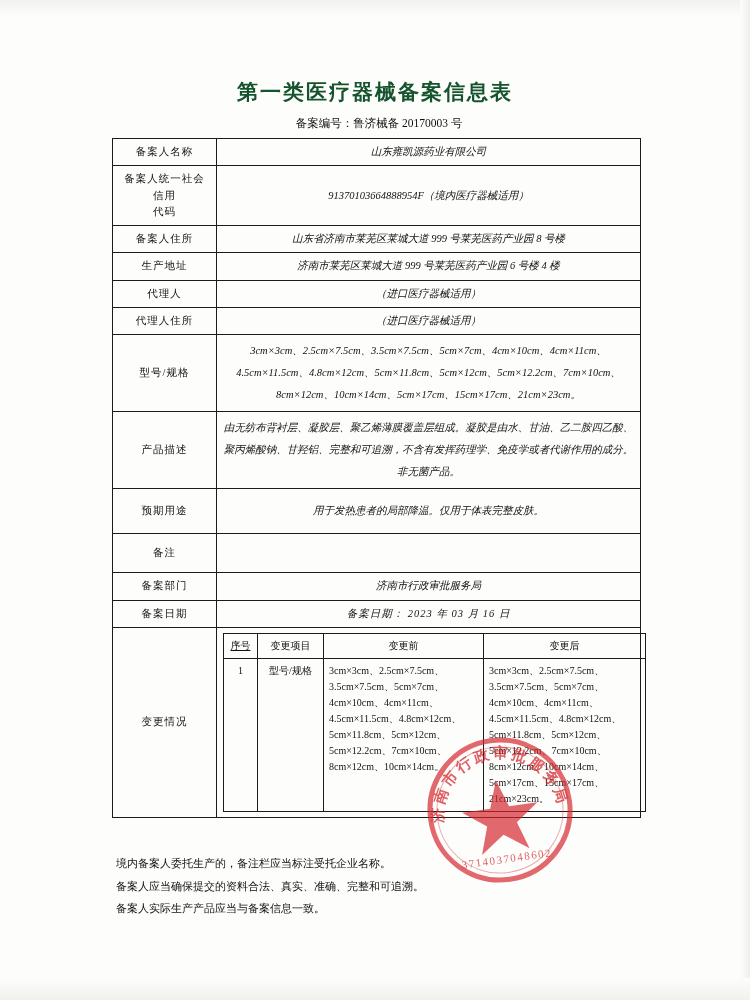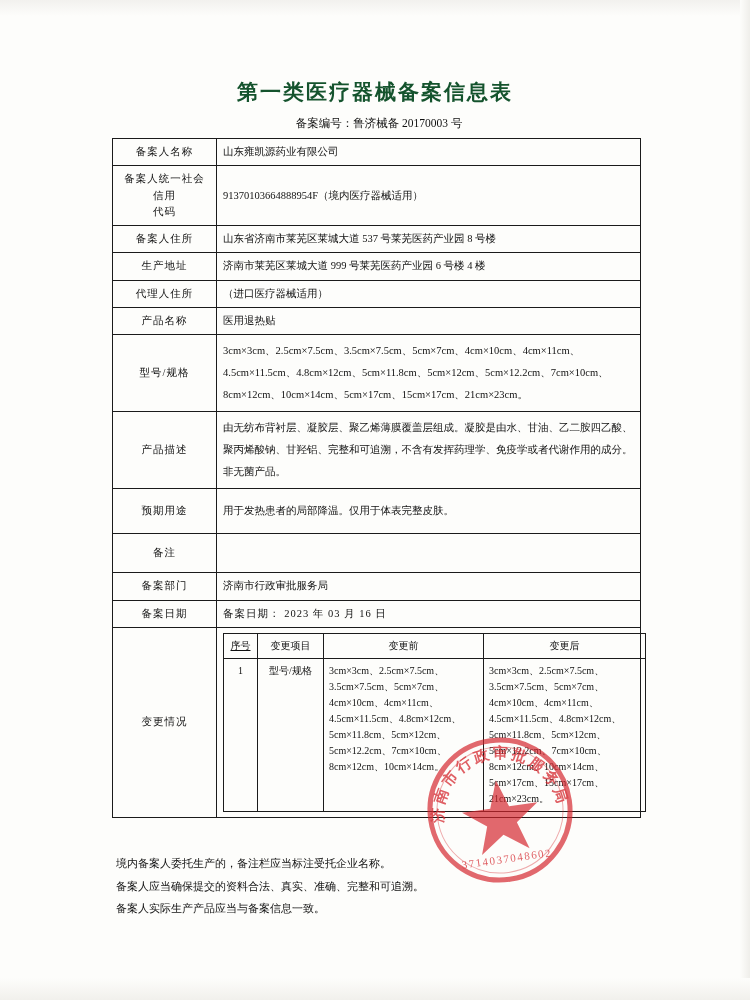--- a/index.html
+++ b/index.html
@@ -75,22 +75,23 @@
     padding: 5px 6px;
     vertical-align: middle;
     color: #111;
   }
   td.label {
     width: 104px;
     text-align: center;
     letter-spacing: 1px;
   }
   td.value {
-    text-align: left;
+    text-align: center;
     padding-left: 9px;
+    font-style: italic;
   }
   .two-line-label {
     line-height: 1.9;
   }
 
   
   table.change {
     width: 100%;
     border-collapse: collapse;
     table-layout: fixed;
@@ -179,33 +180,33 @@
       </tr>
       <tr>
         <td class="label two-line-label">
           <div>备案人统一社会信用</div>
           <div>代码</div>
         </td>
         <td class="value">91370103664888954F（境内医疗器械适用）</td>
       </tr>
       <tr>
         <td class="label">备案人住所</td>
-        <td class="value">山东省济南市莱芜区莱城大道 537 号莱芜医药产业园 8 号楼</td>
+        <td class="value">山东省济南市莱芜区莱城大道 999 号莱芜医药产业园 8 号楼</td>
       </tr>
       <tr>
         <td class="label">生产地址</td>
         <td class="value">济南市莱芜区莱城大道 999 号莱芜医药产业园 6 号楼 4 楼</td>
       </tr>
       <tr>
+        <td class="label">代理人</td>
+        <td class="value">（进口医疗器械适用）</td>
+      </tr>
+      <tr>
         <td class="label">代理人住所</td>
         <td class="value">（进口医疗器械适用）</td>
-      </tr>
-      <tr>
-        <td class="label">产品名称</td>
-        <td class="value">医用退热贴</td>
       </tr>
       <tr>
         <td class="label">型号/规格</td>
         <td class="value" style="line-height:2.1;">3cm×3cm、2.5cm×7.5cm、3.5cm×7.5cm、5cm×7cm、4cm×10cm、4cm×11cm、4.5cm×11.5cm、4.8cm×12cm、5cm×11.8cm、5cm×12cm、5cm×12.2cm、7cm×10cm、8cm×12cm、10cm×14cm、5cm×17cm、15cm×17cm、21cm×23cm。</td>
       </tr>
       <tr>
         <td class="label">产品描述</td>
         <td class="value" style="line-height:2.1;">由无纺布背衬层、凝胶层、聚乙烯薄膜覆盖层组成。凝胶是由水、甘油、乙二胺四乙酸、聚丙烯酸钠、甘羟铝、完整和可追溯，不含有发挥药理学、免疫学或者代谢作用的成分。非无菌产品。</td>
       </tr>
       <tr>

